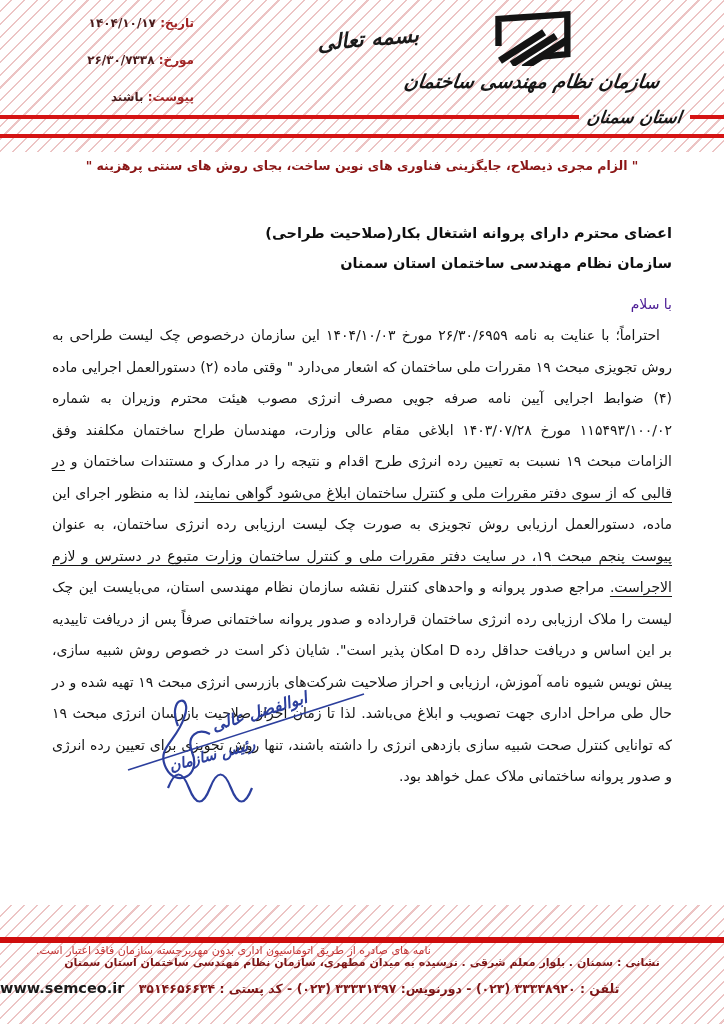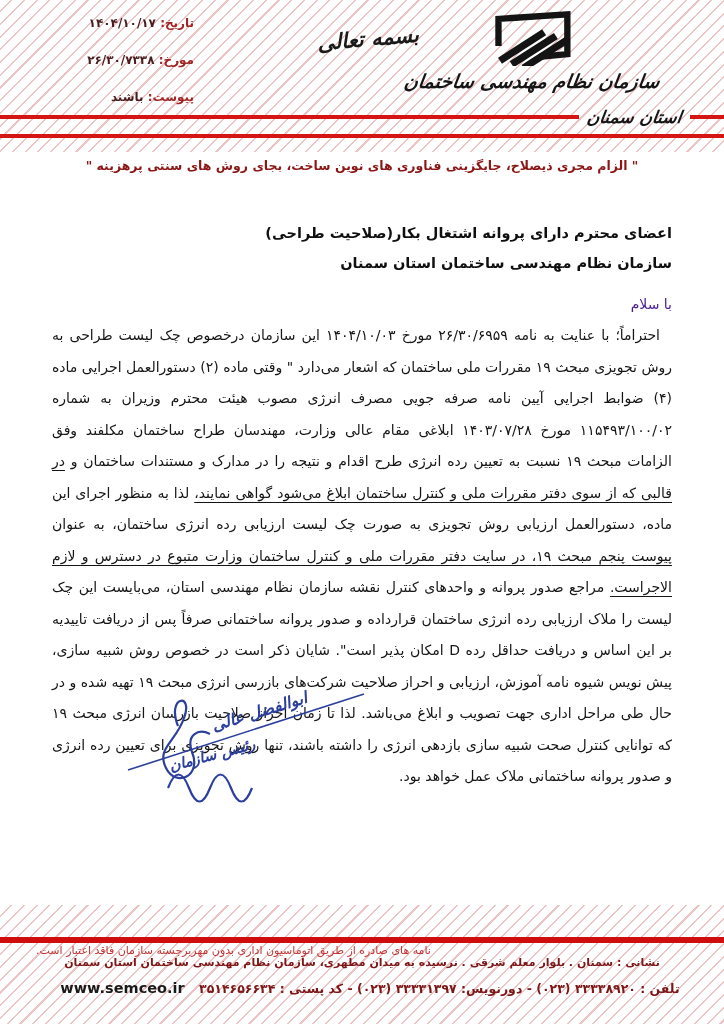--- a/index.html
+++ b/index.html
@@ -83,21 +83,21 @@
   .disclaimer{
     position:absolute;top:944px;left:26px;width:415px;direction:rtl;text-align:center;
     color:#c23535;font-size:11px;
   }
   .footer-line{position:absolute;top:937px;left:0;right:0;height:6px;background:#cf0d0d;}
   .address{
     position:absolute;top:956px;left:0;right:0;text-align:center;direction:rtl;
     color:#7d1616;font-size:11px;font-weight:bold;
   }
   .phones{
-    position:absolute;top:980px;left:16px;right:0;text-align:center;direction:rtl;
+    position:absolute;top:980px;left:0;right:0;text-align:left;direction:rtl;
     color:#7d1616;font-size:12.5px;font-weight:bold;
   }
   .website{color:#1a1a1a;font-size:14.5px;font-weight:bold;margin-right:10px;}
 </style>
 </head>
 <body>
 
 <div class="header-hatch hatch"></div>
 <div class="footer-hatch hatch"></div>
 

